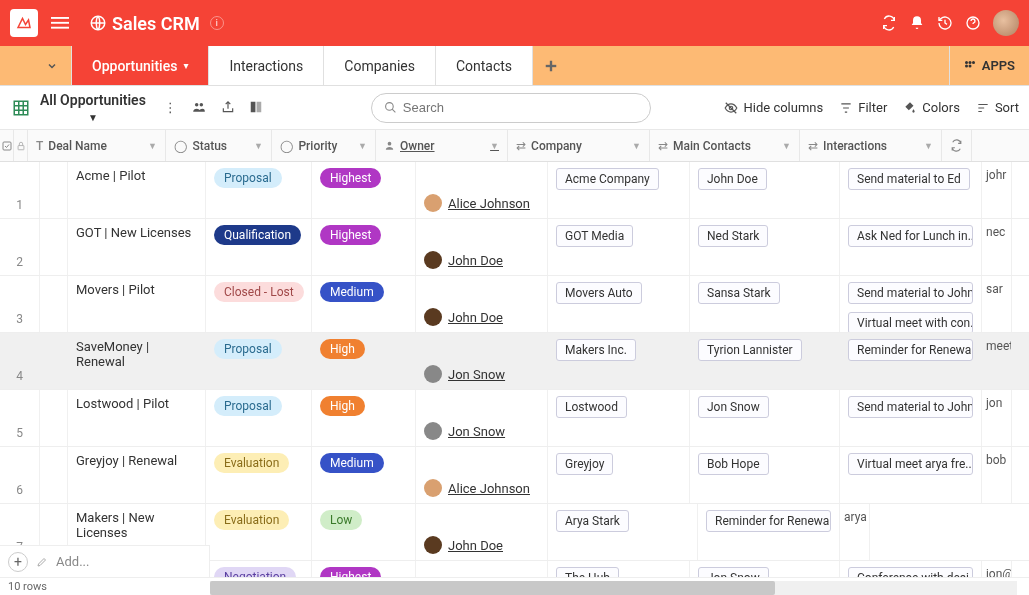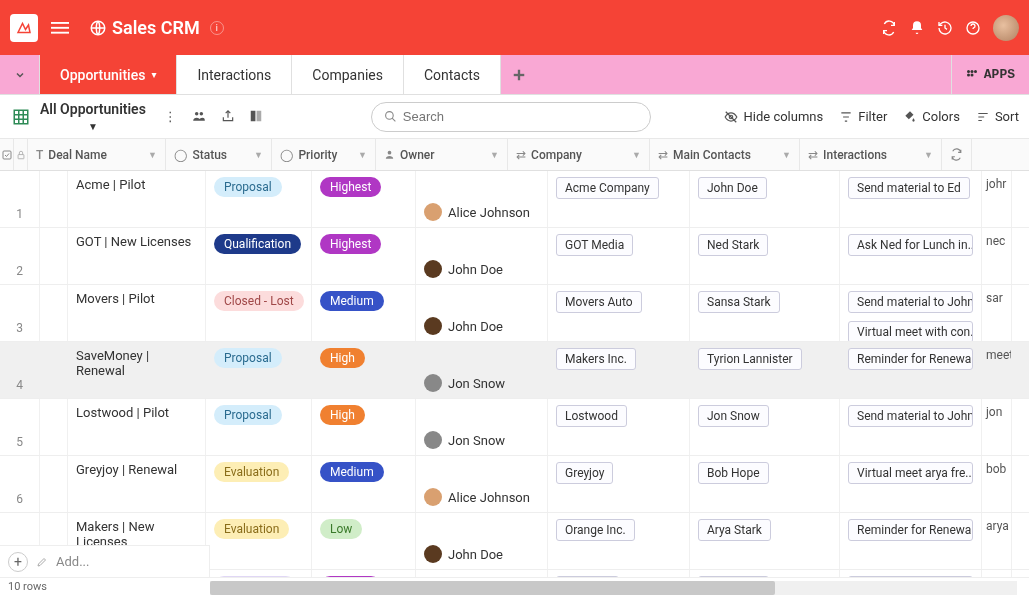--- a/index.html
+++ b/index.html
@@ -1,36 +1,36 @@
 <!DOCTYPE html>
 <html><head>
 <meta charset="utf-8">
 <style>
 * { box-sizing: border-box; margin: 0; padding: 0; }
 body { font-family: -apple-system, BlinkMacSystemFont, "Segoe UI", Roboto, Arial, sans-serif; font-size: 13px; color: #333; background: #fff; overflow: hidden; width: 1029px; height: 595px; }
 
 
-.topbar { background: #f54336; height: 55px; display: flex; align-items: center; padding: 0 10px; color: #fff; }
+.topbar { background: #f54336; height: 46px; display: flex; align-items: center; padding: 0 10px; color: #fff; }
 .logo-box { width: 28px; height: 28px; background: #fff; border-radius: 4px; display: flex; align-items: center; justify-content: center; margin-right: 8px; }
 .logo-box svg { width: 18px; height: 18px; }
 .menu-icon { margin-right: 10px; cursor: pointer; }
 .topbar .icon-btn { width: 28px; height: 28px; display: flex; align-items: center; justify-content: center; cursor: pointer; }
 .app-title { font-weight: 600; font-size: 18px; display: flex; align-items: center; gap: 6px; }
 .info-dot { width: 14px; height: 14px; border: 1.5px solid rgba(255,255,255,0.6); border-radius: 50%; display: inline-flex; align-items: center; justify-content: center; font-size: 9px; margin-left: 4px; opacity: 0.7; }
 .topbar-spacer { flex: 1; }
 .avatar { width: 26px; height: 26px; border-radius: 50%; background: radial-gradient(circle at 40% 40%, #e8c0a0, #b08060); margin-left: 6px; }
 
 
-.tabs-row { height: 40px; display: flex; align-items: stretch; border-bottom: 1px solid #e0e0e0; background: #f9a8d4; }
+.tabs-row { height: 40px; display: flex; align-items: stretch; border-bottom: 1px solid #e0e0e0; background: #fdba74; padding-left: 32px; }
 .tab-expand { width: 40px; display: flex; align-items: center; justify-content: center; border-right: 1px solid #e0e0e0; cursor: pointer; }
 .tab { padding: 0 20px; display: flex; align-items: center; font-size: 14px; cursor: pointer; border-right: 1px solid #e0e0e0; background: #fff; }
 .tab.active { background: #f54336; color: #fff; font-weight: 500; }
 .tab .chev { margin-left: 6px; font-size: 10px; }
 .tab-add { width: 36px; display: flex; align-items: center; justify-content: center; cursor: pointer; font-size: 16px; color: #666; }
-.apps-btn { margin-left: auto; padding: 0 14px; display: flex; align-items: center; gap: 6px; border-left: 1px solid #e0e0e0; font-weight: 600; cursor: pointer; font-size: 13px; font-family: Liberation Mono, monospace; }
+.apps-btn { margin-left: auto; padding: 0 14px; display: flex; align-items: center; gap: 6px; border-left: 1px solid #e0e0e0; font-weight: 600; cursor: pointer; font-size: 13px; }
 
 
 .toolbar { height: 44px; display: flex; align-items: center; padding: 0 10px; border-bottom: 1px solid #e8e8e8; gap: 8px; }
 .view-icon { width: 22px; height: 22px; display: flex; align-items: center; justify-content: center; color: #2e8b57; }
 .view-name { font-weight: 600; font-size: 14px; display: flex; align-items: center; gap: 4px; cursor: pointer; flex-direction: column; }
 .view-name .chev { font-size: 10px; }
 .tool-icons { display: flex; gap: 14px; margin-left: 10px; color: #555; }
 .tool-icons > span { cursor: pointer; }
 .search-wrap { margin-left: 100px; }
 .search-box { width: 280px; height: 30px; border: 1px solid #ccc; border-radius: 15px; display: flex; align-items: center; padding: 0 12px; color: #888; gap: 6px; }
@@ -43,21 +43,21 @@
 .thead { display: flex; height: 32px; border-bottom: 1px solid #e0e0e0; background: #fafafa; font-size: 12px; color: #555; font-weight: 500; }
 .th { display: flex; align-items: center; padding: 0 8px; border-right: 1px solid #e8e8e8; position: relative; }
 .th .col-icon { margin-right: 5px; color: #888; font-size: 12px; }
 .th .dd { margin-left: auto; color: #aaa; font-size: 9px; }
 .col-num { width: 40px; justify-content: center; }
 .col-chk { width: 14px; padding: 0; justify-content: center; }
 .col-lock { width: 14px; padding: 0; justify-content: center; }
 .col-deal { width: 138px; }
 .col-status { width: 106px; }
 .col-priority { width: 104px; }
-.col-owner { width: 132px; }
+.col-owner { width: 132px; text-decoration: underline; }
 .col-company { width: 142px; }
 .col-contacts { width: 150px; }
 .col-interactions { width: 142px; }
 .col-refresh { width: 30px; justify-content: center; }
 
 
 .tbody { }
 .trow { display: flex; height: 57px; border-bottom: 1px solid #eee; }
 .trow.sel { background: #f0f0f0; }
 .td { padding: 6px 8px; border-right: 1px solid #f0f0f0; display: flex; align-items: flex-start; overflow: hidden; }
@@ -489,23 +489,20 @@
         </div>
         <div class="td col-priority">
           <span class="pill" style="background: rgb(208, 237, 200); color: rgb(58, 122, 42);">Low</span>
         </div>
         <div class="td col-owner">
           <div class="owner-cell">
             <div class="owner-av" style="background: rgb(90, 58, 32);"></div>
             <span>John Doe</span>
           </div>
         </div>
-        <div class="td col-company">
-          <span class="chip">Orange Inc.</span>
-        </div>
         <div class="td col-contacts">
           <div class="chips-row">
             <span class="chip">Arya Stark</span>
           </div>
         </div>
         <div class="td col-interactions">
           <div class="chips-col">
             <span class="chip">Reminder for Renewal</span>
           </div>
         </div>

